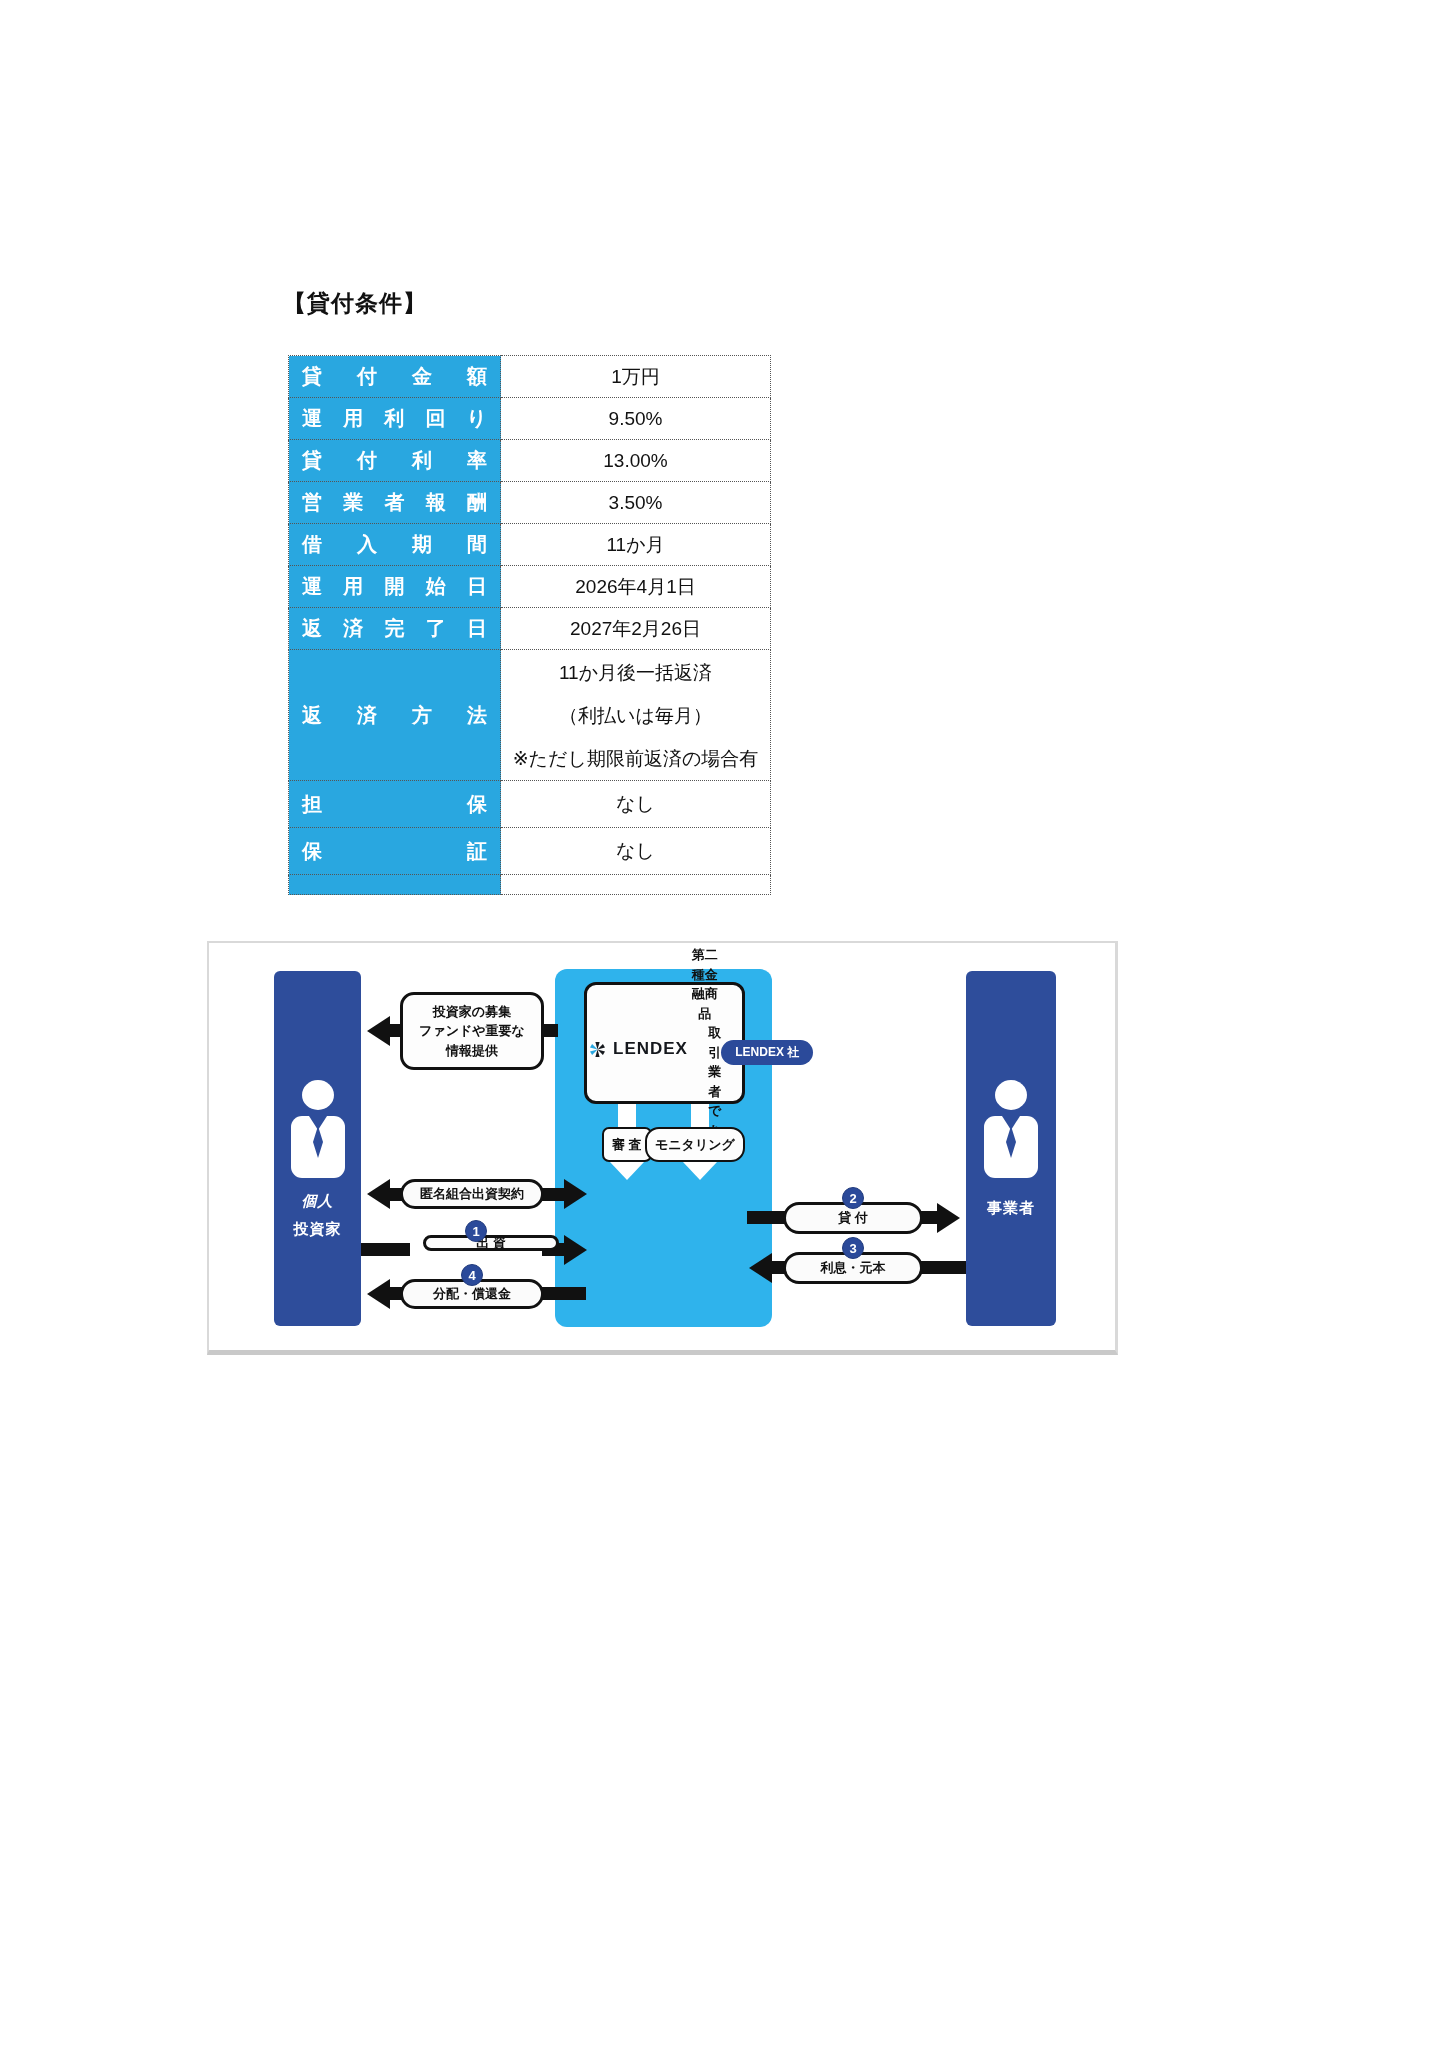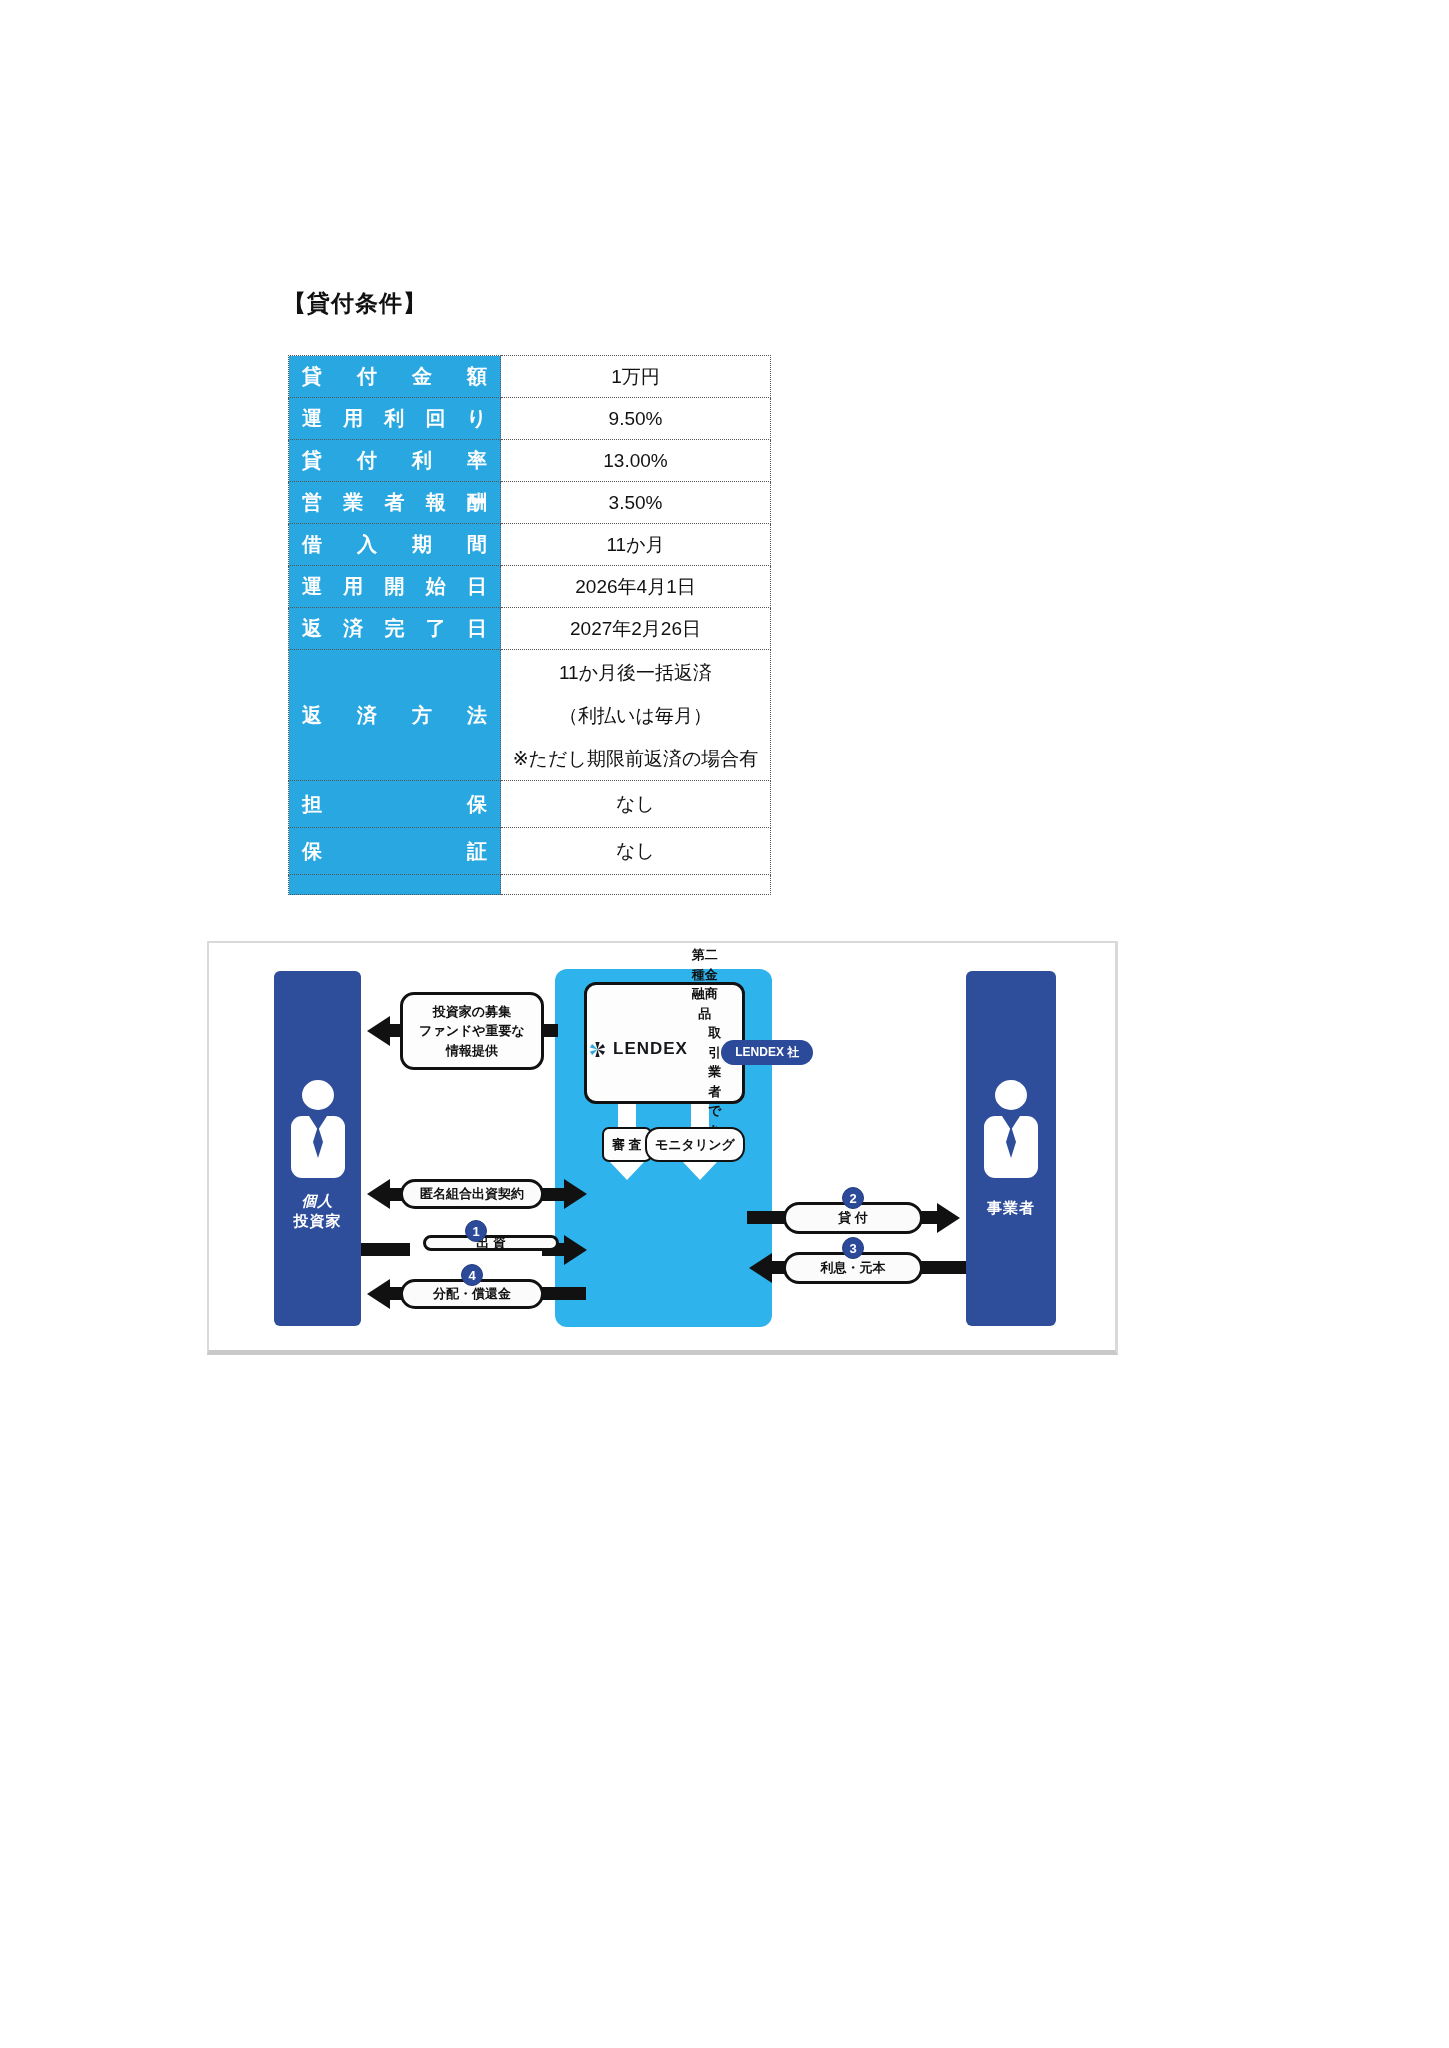--- a/index.html
+++ b/index.html
@@ -207,21 +207,21 @@
 
     <div class="actor" style="left:65px;width:87px;"></div>
     <svg style="left:79px;top:135px;" width="60" height="102" viewBox="0 0 60 102">
       <ellipse cx="30" cy="17" rx="16" ry="15" fill="#fff"></ellipse>
       <rect x="3" y="38" width="54" height="62" rx="11" fill="#fff"></rect>
       <polygon points="21,38 39,38 30,52" fill="#2e4d9b"></polygon>
       <polygon points="30,48 25,64 30,80 35,64" fill="#2e4d9b"></polygon>
     </svg>
     <div class="actor-label" style="left:65px;top:248px;width:87px;">
       <span style="position:static;display:block;font-style:italic;">個人</span>
-      <span style="position:static;display:block;">投資家</span>
+      <span style="position:static;display:block;margin-top:8px;">投資家</span>
     </div>
 
     <div class="actor" style="left:757px;width:90px;"></div>
     <svg style="left:772px;top:135px;" width="60" height="102" viewBox="0 0 60 102">
       <ellipse cx="30" cy="17" rx="16" ry="15" fill="#fff"></ellipse>
       <rect x="3" y="38" width="54" height="62" rx="11" fill="#fff"></rect>
       <polygon points="21,38 39,38 30,52" fill="#2e4d9b"></polygon>
       <polygon points="30,48 25,64 30,80 35,64" fill="#2e4d9b"></polygon>
     </svg>
     <div class="actor-label" style="left:757px;top:255px;width:90px;">事業者</div>

